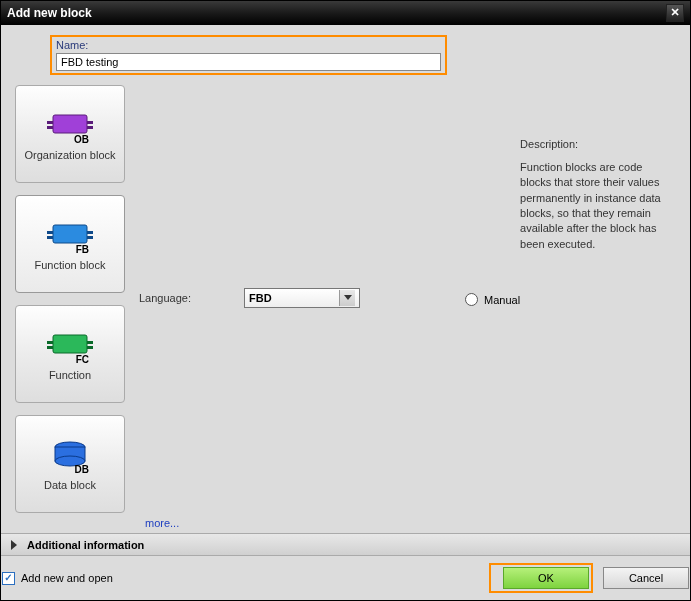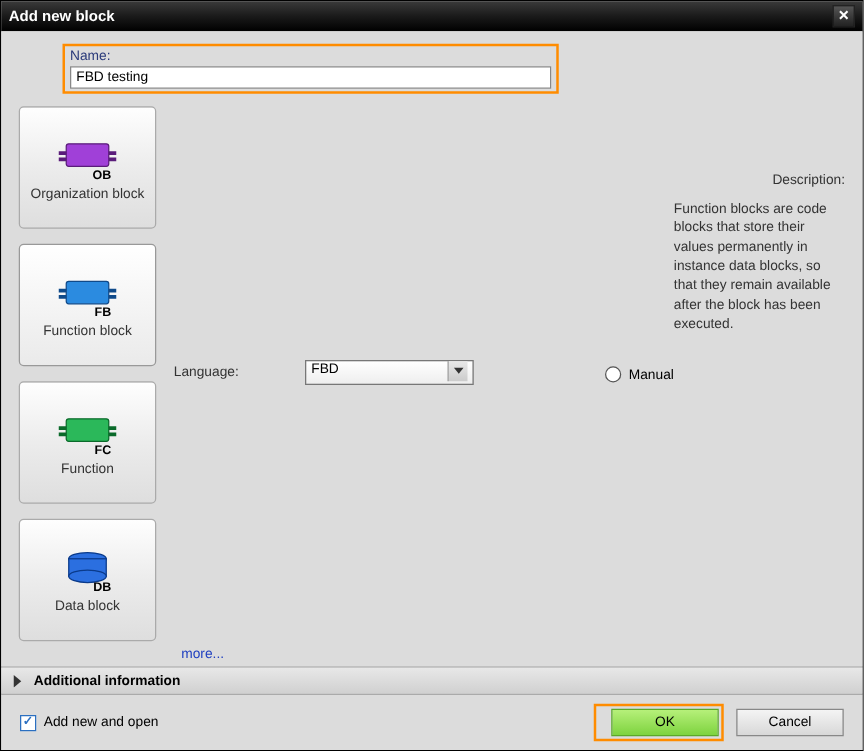--- a/index.html
+++ b/index.html
@@ -111,28 +111,29 @@
 .form-row {
   display: flex;
   align-items: center;
   margin-bottom: 10px;
 }
 .form-row .flabel {
   width: 105px;
   color: #333;
 }
 .dropdown {
-  width: 135px;
+  width: 116px;
   height: 20px;
   background: linear-gradient(to bottom,#fff,#eee);
   border: 1px solid #777;
   display: flex;
-  align-items: flex-start;
+  align-items: center;
   padding: 0 4px;
   cursor: pointer;
+  font-weight: bold;
 }
 .dropdown .val { flex: 1; }
 .dropdown .arrow {
   width: 16px; height: 16px;
   background: linear-gradient(to bottom,#e8e8e8,#ccc);
   border-left: 1px solid #999;
   display:flex;align-items:center;justify-content:center;
 }
 .spinner {
   width: 135px;
@@ -146,21 +147,21 @@
 }
 .spinner .arrows {
   width: 16px;margin-left:auto;
   display:flex;flex-direction:column;
 }
 .spinner .arrows span { height:8px;display:flex;align-items:center;justify-content:center;font-size:7px;color:#888;border-left:1px solid #bbb;}
 .radio-row { display:flex; align-items:center; margin-bottom:6px; margin-left:105px;}
 .radio { width:13px;height:13px;border:1px solid #555;border-radius:50%;background:#fff;margin-right:6px;display:flex;align-items:center;justify-content:center;}
 .radio.checked::after { content:'';width:6px;height:6px;border-radius:50%;background:#2b7fe0;}
 .desc-block { margin-top: 45px; }
-.desc-label { margin-bottom: 10px; color:#333;text-align:right;}
+.desc-label { margin-bottom: 10px; color:#333;}
 .desc-text { color:#333; line-height:1.4; padding-right:10px;}
 .more-link { color:#2040c0; margin-top: 8px; cursor:pointer; margin-left: 0; text-align: right; }
 .more-wrap { padding-left: 130px; padding-top: 4px;}
 .additional-bar {
   height: 24px;
   background: linear-gradient(to bottom,#e8e8e8 0%,#d0d0d0 100%);
   border-top: 1px solid #aaa;
   border-bottom: 1px solid #aaa;
   display: flex;
   align-items: center;
@@ -169,21 +170,21 @@
   cursor: pointer;
 }
 .additional-bar .chev {
   width:14px;height:14px;display:flex;align-items:center;justify-content:center;margin-right:6px;
 }
 .footer {
   height: 44px;
   background: #dcdcdc;
   display: flex;
   align-items: center;
-  padding: 0 15px;
+  padding: 0 1px;
 }
 .checkbox {
   width:13px;height:13px;border:1px solid #2b6fc0;background:#fff;display:flex;align-items:center;justify-content:center;margin-right:6px;
 }
 .checkbox.checked::after { content:'✓';color:#2b6fc0;font-size:10px;font-weight:bold;line-height:1;}
 .footer .spacer { flex:1; }
 .btn {
   width: 86px; height: 22px;
   background: linear-gradient(to bottom,#f4f4f4,#d8d8d8);
   border: 1px solid #888;

